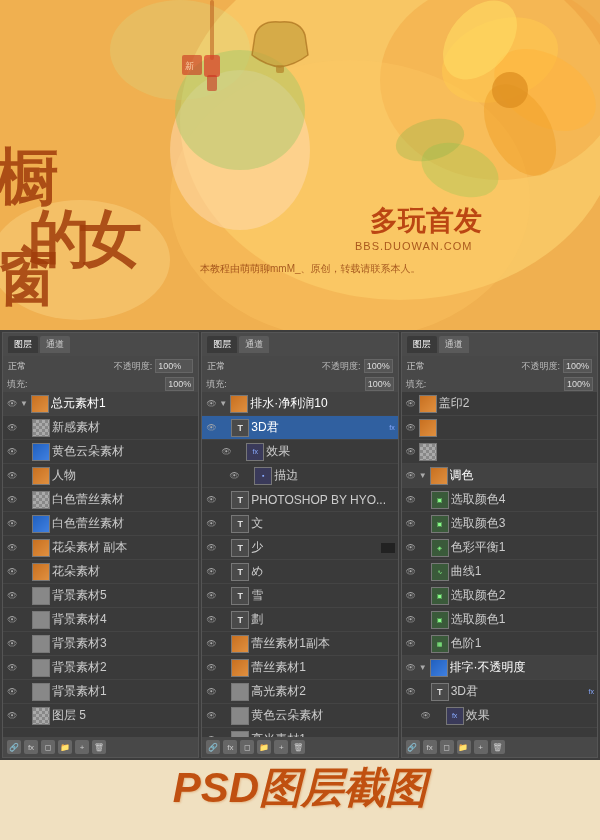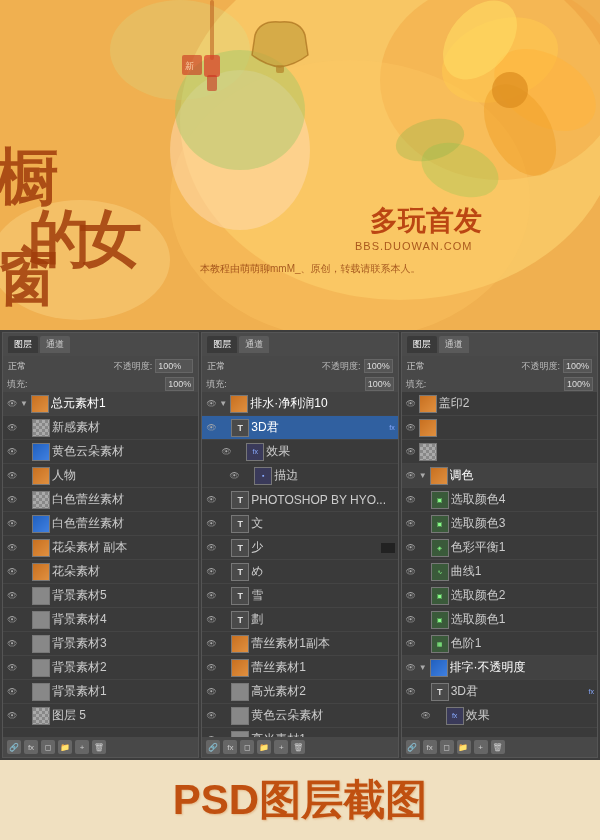--- a/index.html
+++ b/index.html
@@ -188,22 +188,22 @@
       font-size: 8px; color: #ccc;
       cursor: pointer;
     }
 
     
     #bottom-label {
       width: 600px;
       height: 80px;
       background: #f0e0c0;
       display: flex;
-      align-items: center;
       justify-content: center;
+      font-style: italic;
     }
 
     .bottom-title {
       font-size: 42px;
       font-weight: 900;
       color: #c05010;
       font-family: 'SimHei', 'Microsoft YaHei', sans-serif;
       text-shadow: 1px 1px 2px rgba(200,100,20,0.3);
     }
 

